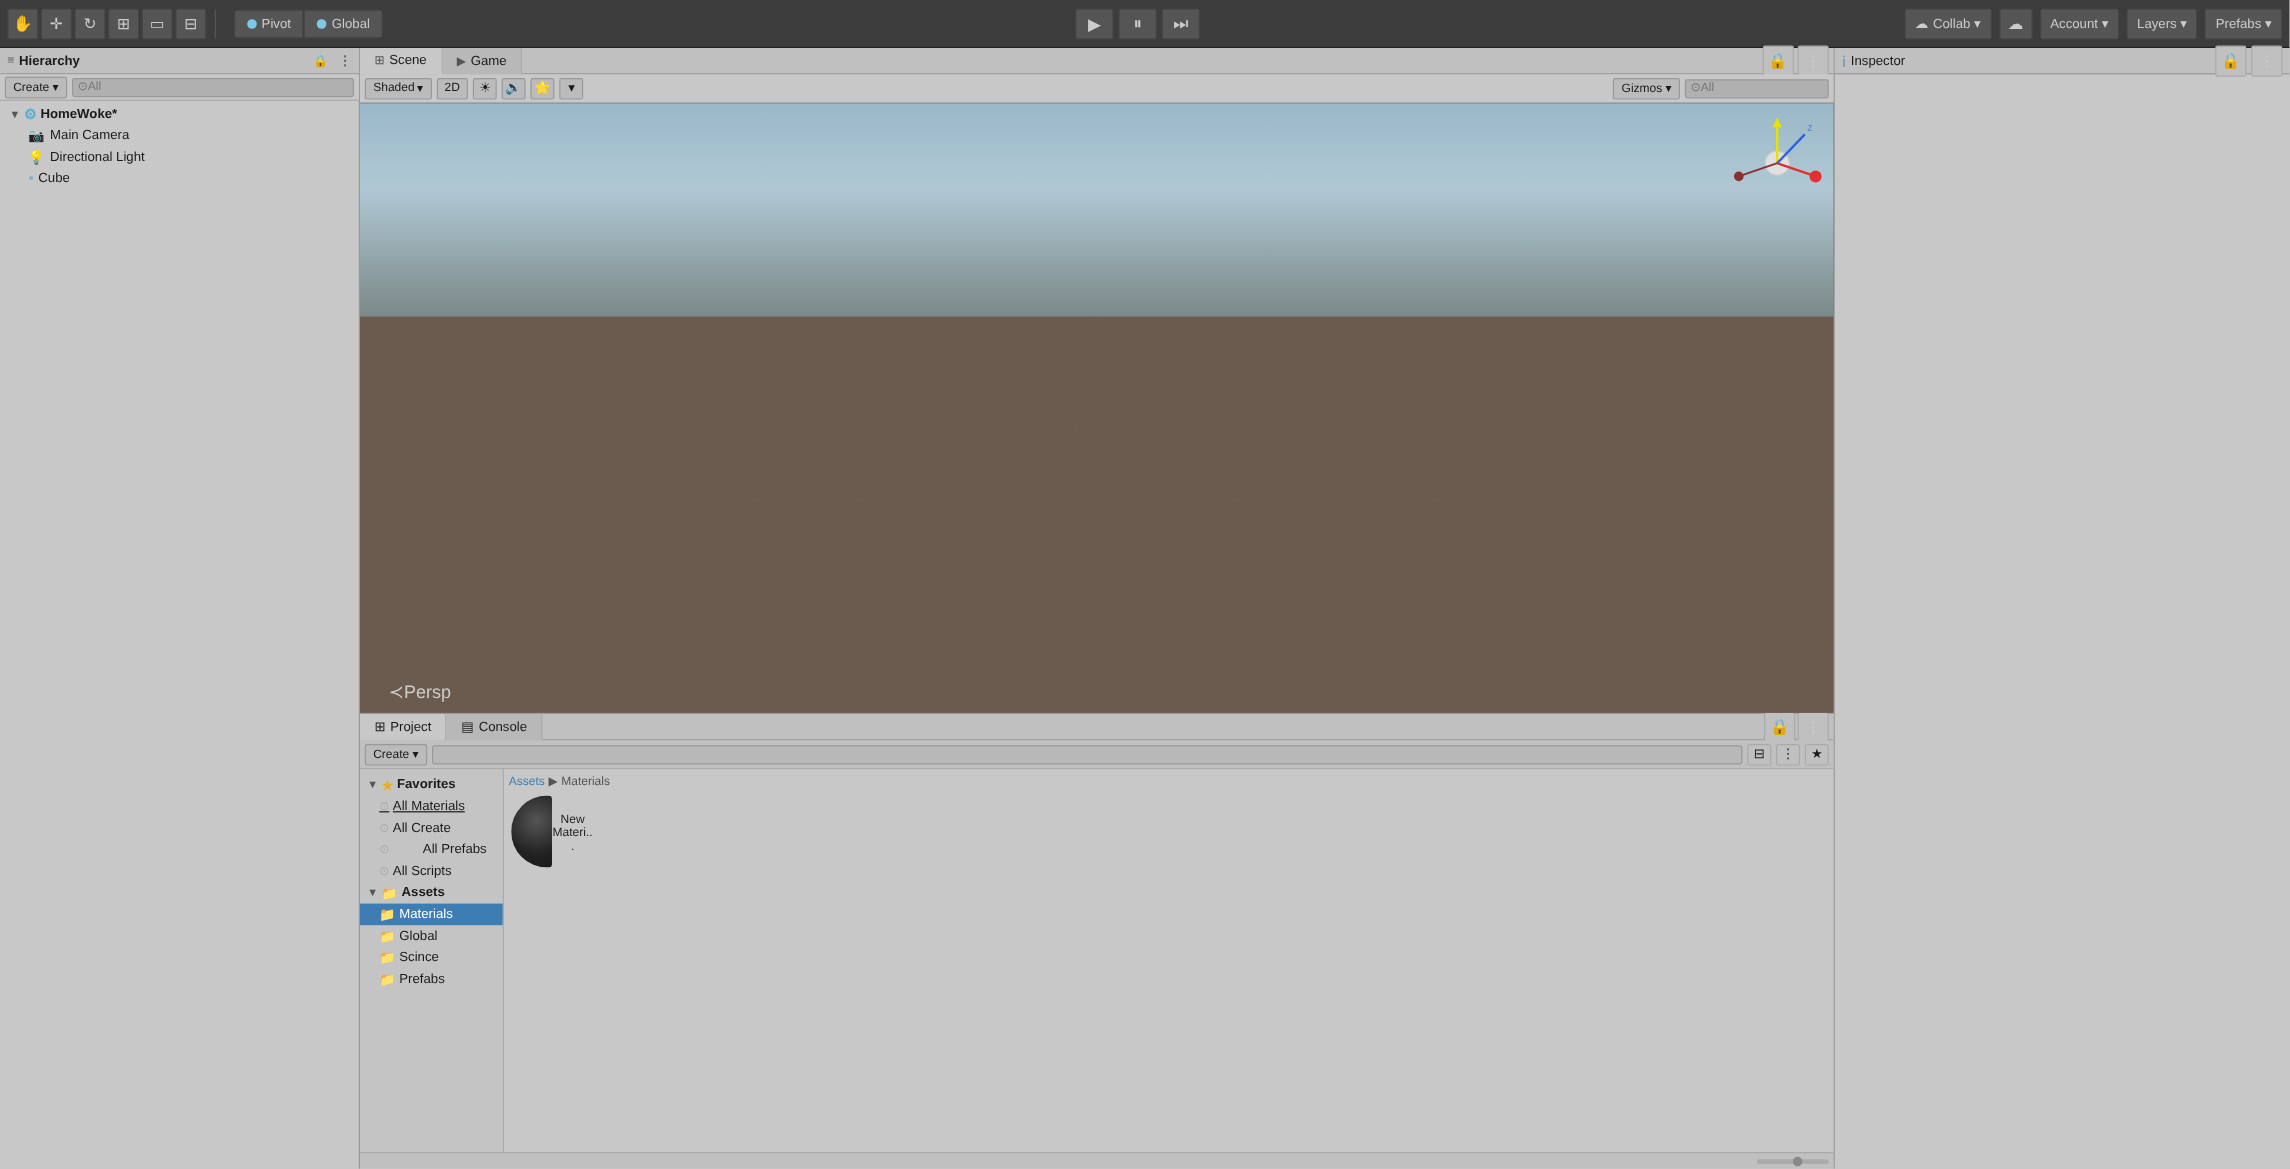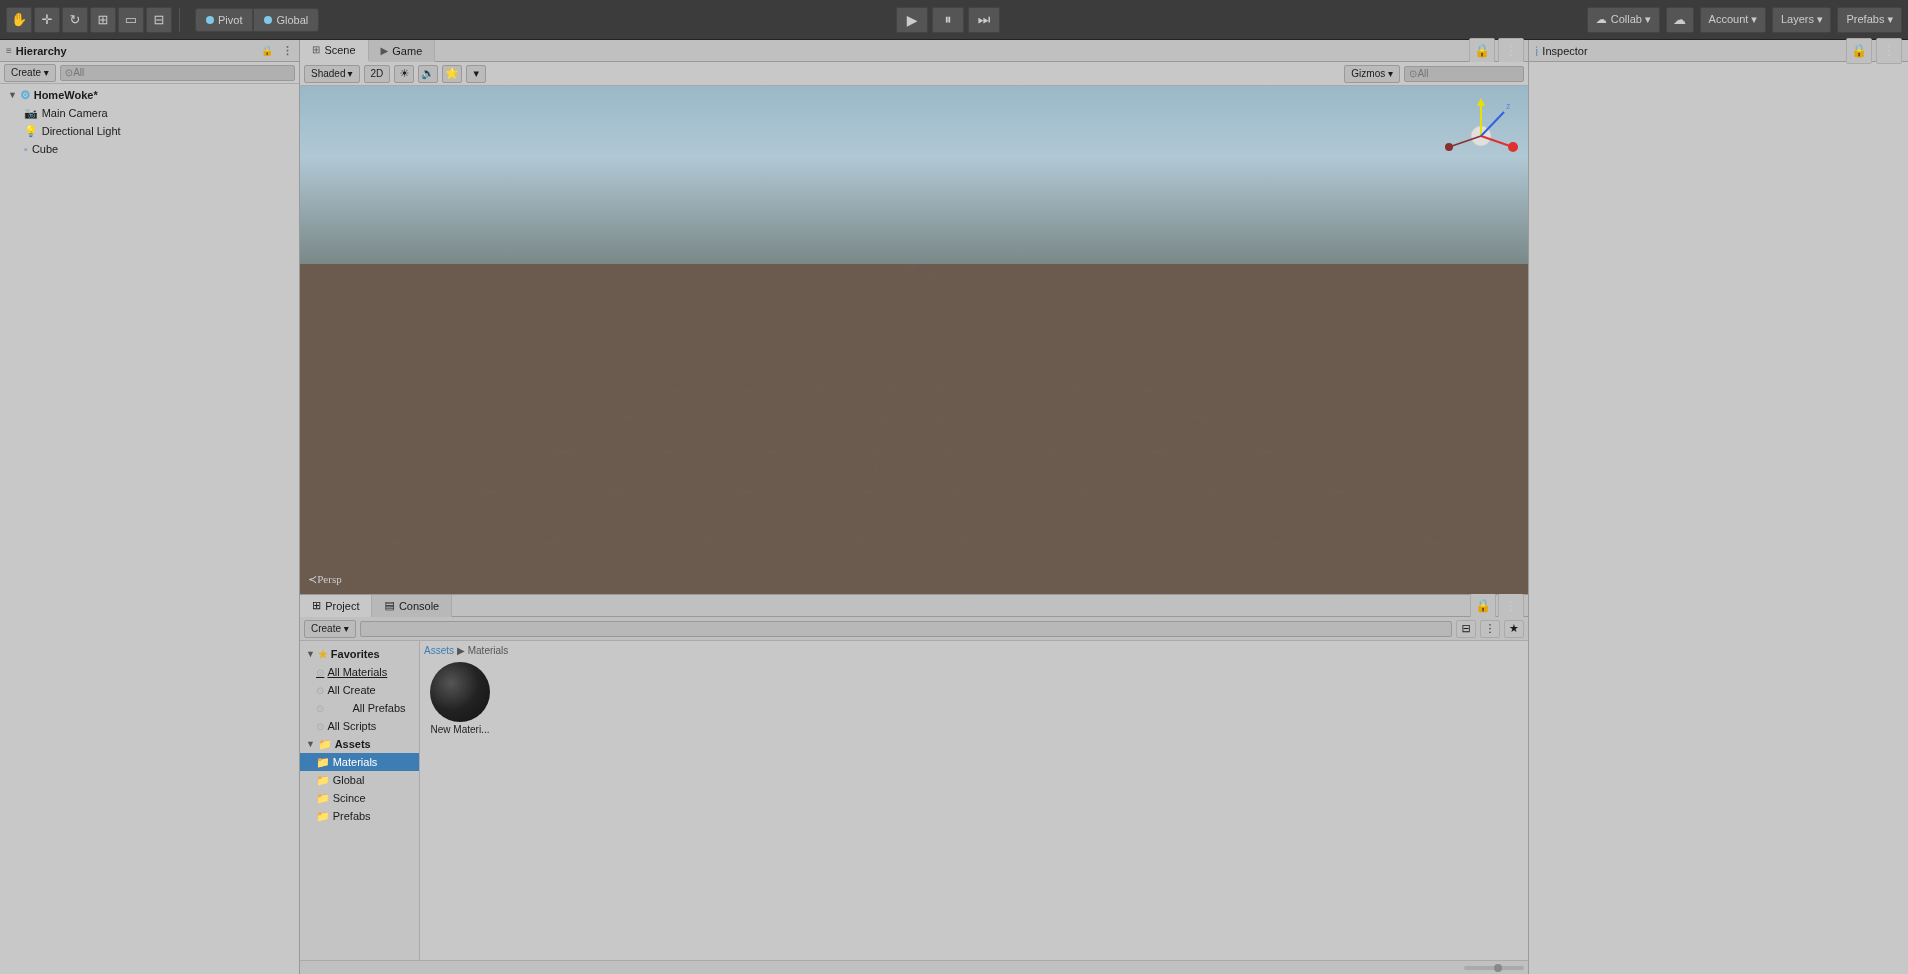--- a/index.html
+++ b/index.html
@@ -320,24 +320,23 @@
     .scene-ground {
       position: absolute;
       bottom: 0; left: 0; right: 0;
       top: 35%;
       background: #6b5a4e;
     }
 
     .persp-label {
       position: absolute;
       bottom: 8px;
-      left: 8px;
+      left: 24px;
       color: #ccc;
-      font-size: 11px;
-      font-family: Liberation Serif, serif;
+      font-size: 15px;
     }
 
     
     #inspector-panel {
       width: 380px;
       background: #c8c8c8;
       border-left: 1px solid #999;
       display: flex;
       flex-direction: column;
       flex-shrink: 0;
@@ -435,21 +434,21 @@
       color: #3d7db3;
       cursor: pointer;
     }
     .asset-grid {
       display: flex;
       flex-wrap: wrap;
       gap: 4px;
     }
     .asset-item {
       display: flex;
-      flex-direction: column;
+      flex-direction: row;
       align-items: center;
       width: 72px;
       cursor: pointer;
       padding: 2px;
       border-radius: 2px;
     }
     .asset-thumbnail {
       width: 60px;
       height: 60px;
       border-radius: 3px;

